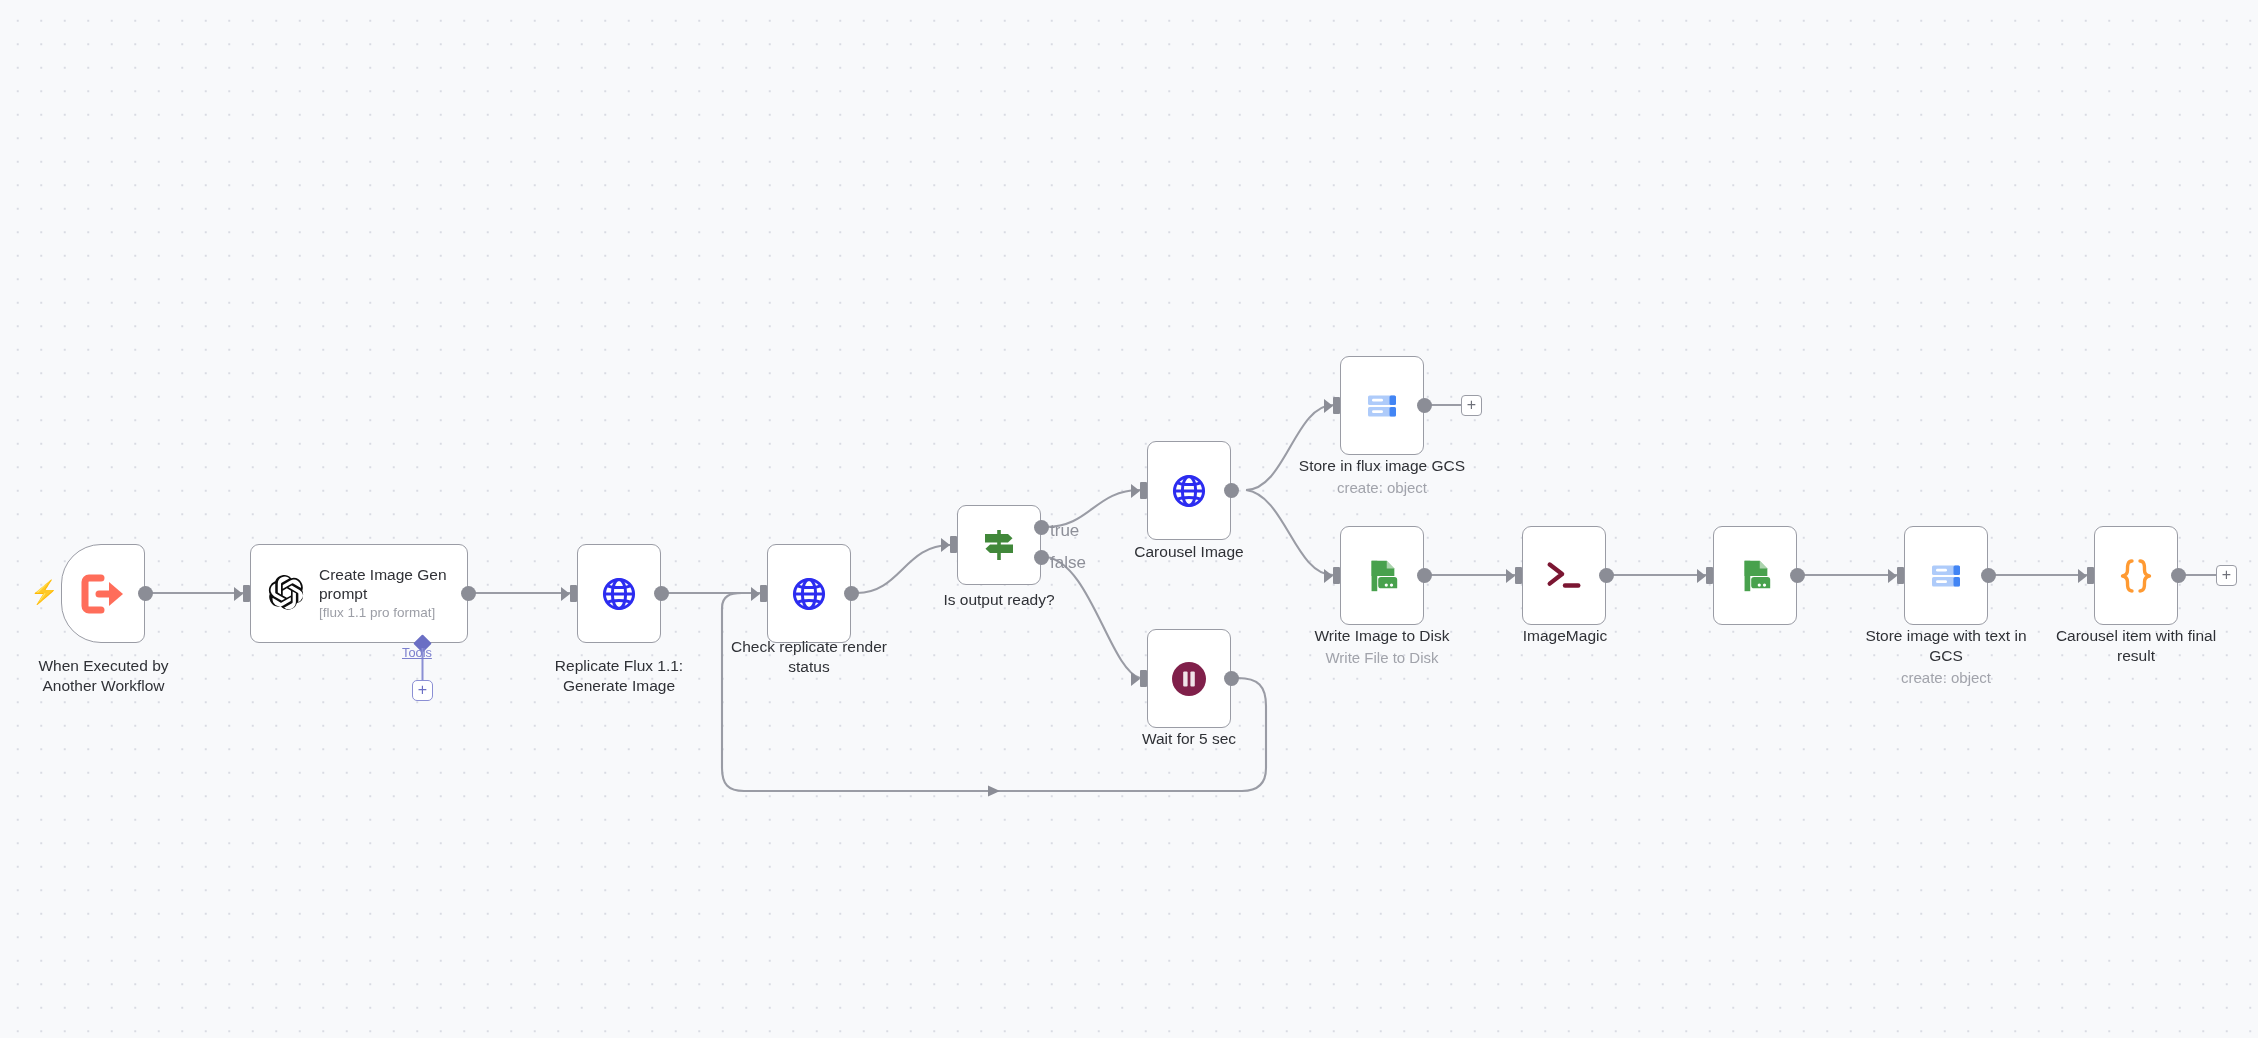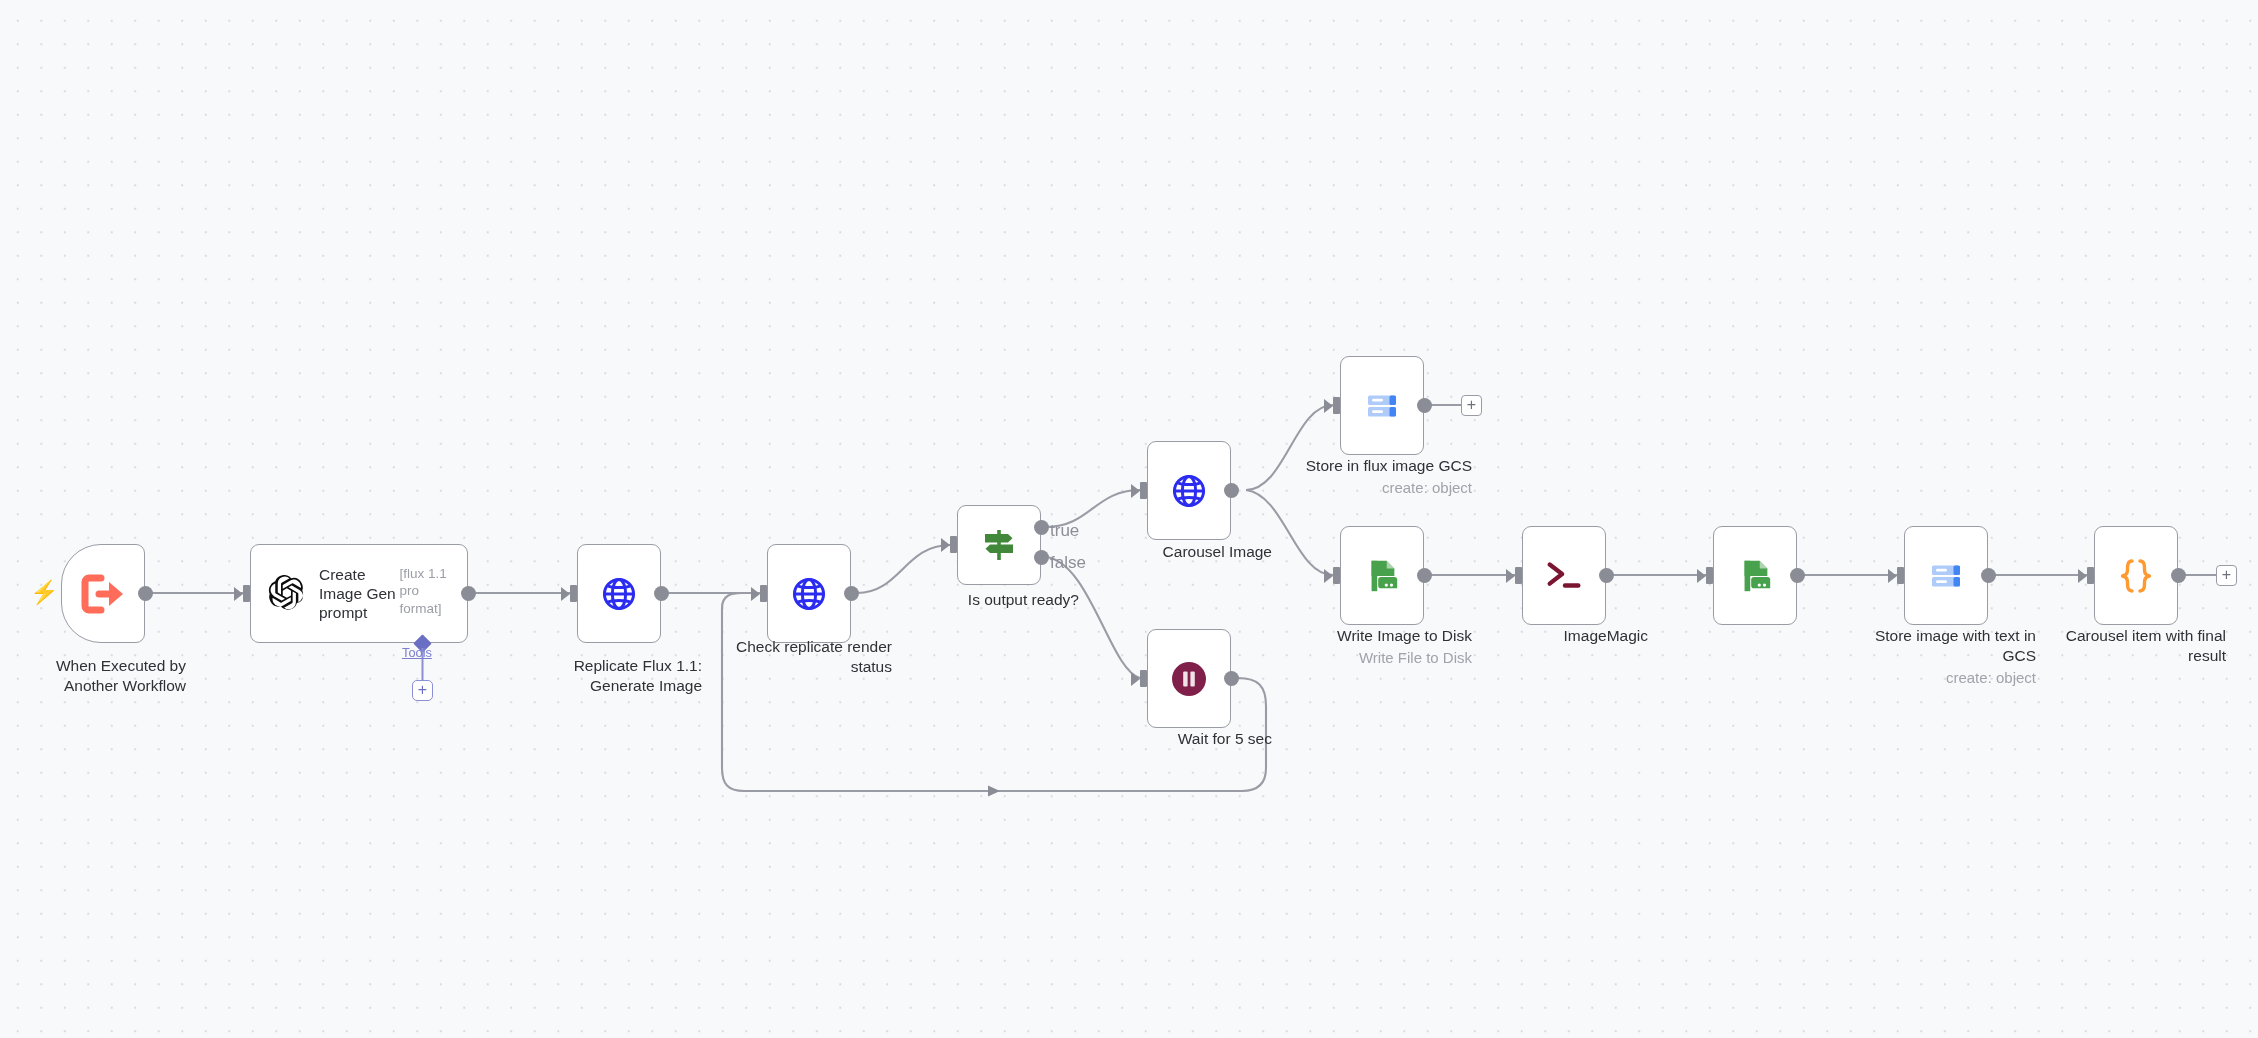--- a/index.html
+++ b/index.html
@@ -48,40 +48,40 @@
   }
 
   
   .node.wide {
     justify-content: flex-start;
     padding: 0 16px;
     gap: 14px;
   }
   .node.wide .inline-text {
     display: flex;
-    flex-direction: row;
+    flex-direction: column;
     justify-content: center;
     gap: 1px;
   }
   .inline-title {
     font-size: 15.5px;
     color: #303136;
     line-height: 1.24;
     max-width: 140px;
   }
   .inline-sub {
     font-size: 13.5px;
     color: #9c9ea6;
     line-height: 1.3;
   }
 
   
   .node-label {
     position: absolute;
-    text-align: right;
+    text-align: center;
     font-size: 15.5px;
     color: #2f3136;
     line-height: 1.28;
     pointer-events: none;
   }
   .node-sub {
     display: block;
     font-size: 15px;
     color: #a1a3ab;
     line-height: 1.35;

